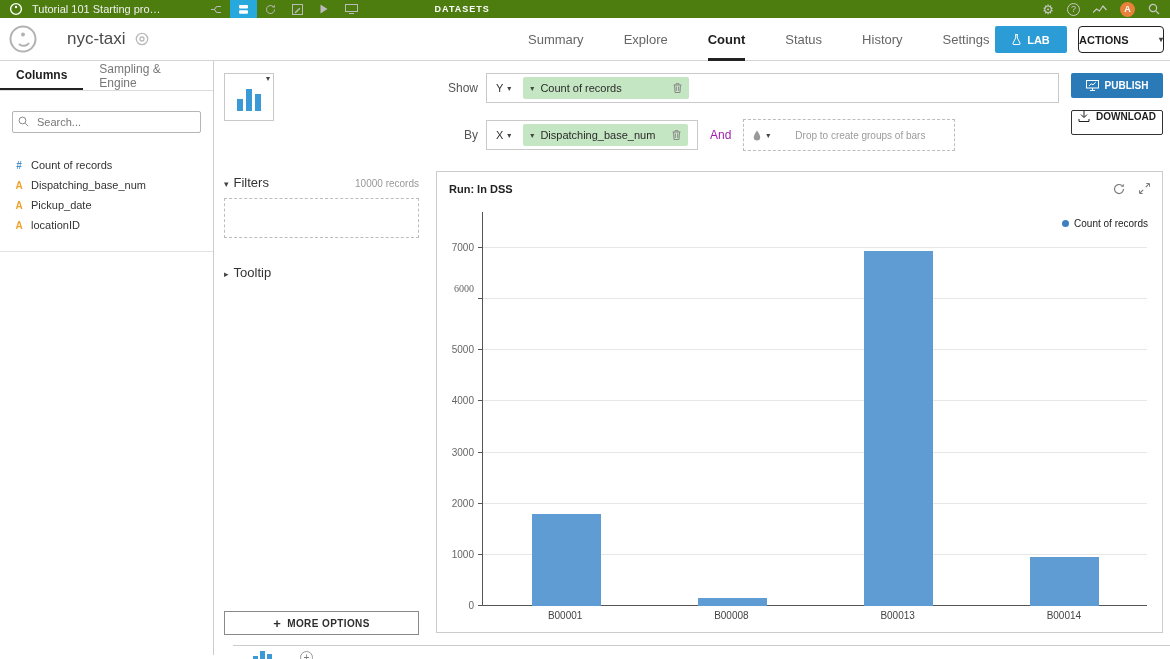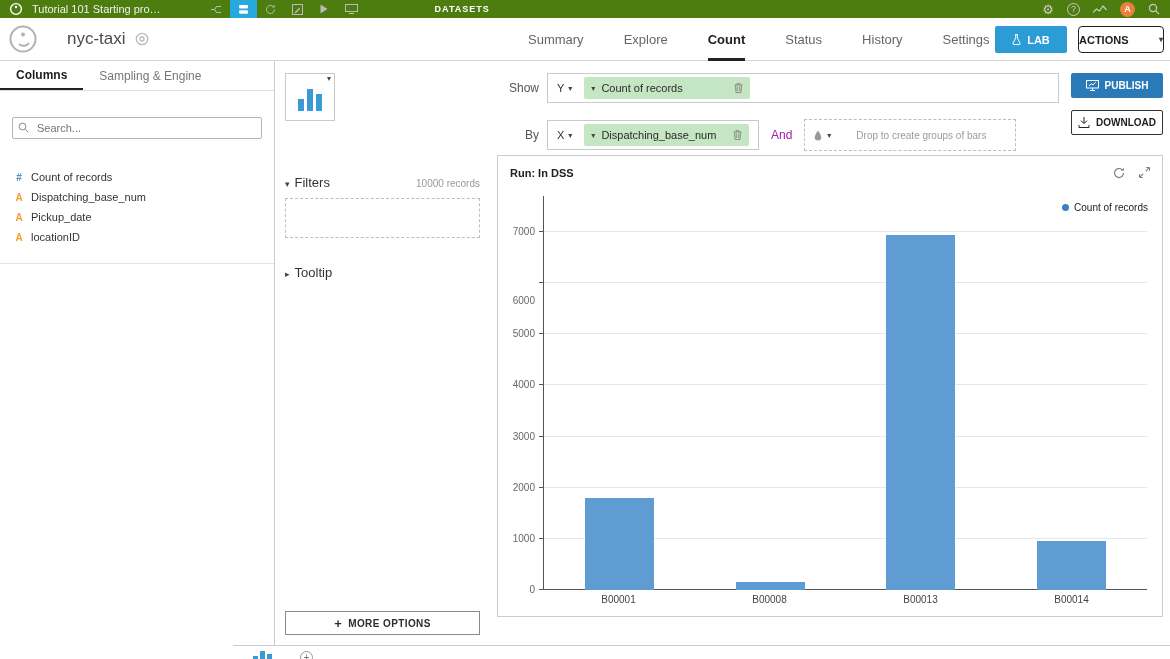--- a/index.html
+++ b/index.html
@@ -31,25 +31,25 @@
   .hd-tab { height:43px; display:flex; align-items:center; font-size:13px; color:#666; cursor:pointer; }
   .hd-tab.active { color:#1d1d1d; font-weight:bold; border-bottom:3px solid #222; padding-top:3px; }
   .hd-buttons { position:absolute; right:6px; top:8px; display:flex; gap:11px; }
   .lab-btn { width:72px; height:27px; background:#2b9cd6; color:#fff; border-radius:2px; display:flex; align-items:center; justify-content:center; gap:6px; font-size:11px; font-weight:bold; cursor:pointer; }
   .actions-btn { width:86px; height:27px; background:#fff; border:1px solid #222; border-radius:4px; color:#1d1d1d; display:flex; align-items:center; justify-content:space-between; gap:6px; font-size:11px; font-weight:bold; cursor:pointer; }
   .caret-sm { font-size:8px; color:#444; }
 
   
   .content { display:flex; height:594px; }
 
-  .sidebar { width:275px; border-right:1px solid #ccc; background:#fff; }
+  .sidebar { width:214px; border-right:1px solid #ccc; background:#fff; }
   .sb-tabs { display:flex; height:30px; border-bottom:1px solid #ddd; }
   .sb-tab { padding:0 16px; display:flex; align-items:center; font-size:12px; color:#777; cursor:pointer; }
   .sb-tab.active { color:#1d1d1d; font-weight:bold; border-bottom:2px solid #222; }
-  .sb-search { margin:26px 12px; position:relative; }
+  .sb-search { margin:20px 12px; position:relative; }
   .sb-search input { width:100%; height:22px; border:1px solid #b5b5b5; border-radius:2px; font-size:11px; padding:0 6px 0 24px; color:#333; font-family:"Liberation Sans", sans-serif; }
   .sb-search-icon { position:absolute; left:6px; top:5px; }
   .sb-cols { padding:2px 0 16px 0; border-bottom:1px solid #e3e3e3; }
   .sb-col { height:20px; display:flex; align-items:center; gap:7px; padding:0 14px; font-size:11px; color:#333; cursor:pointer; }
   .col-type { width:10px; font-size:10px; font-weight:bold; text-align:center; }
   .col-type.num { color:#4a90c4; }
   .col-type.alpha { color:#efa22d; }
 
   .panel { width:217px; display:flex; flex-direction:column; padding:12px 12px 20px 10px; position:relative; }
   .chart-type-box { width:50px; height:48px; border:1px solid #c9c9c9; position:relative; display:flex; align-items:flex-end; justify-content:center; gap:3px; padding:9px 8px; cursor:pointer; background:#fff; }
@@ -60,39 +60,39 @@
   .p-row .p-caret { font-size:9px; color:#444; margin-right:5px; }
   .p-records { margin-left:auto; font-size:10px; color:#999; }
   .filters-drop { border:1px dashed #bdbdbd; height:40px; margin-top:8px; }
   .p-row.tooltip { margin-top:27px; }
   .more-options { margin-top:auto; height:24px; border:1px solid #8a8a8a; background:#fff; display:flex; align-items:center; justify-content:center; gap:6px; font-size:10px; font-weight:bold; color:#2e2e2e; letter-spacing:0.4px; cursor:pointer; }
   .mo-plus { font-size:13px; font-weight:bold; line-height:1; }
 
   .main { flex:1; position:relative; padding:12px 7px 0 5px; }
   .side-buttons { position:absolute; top:12px; right:7px; width:92px; display:flex; flex-direction:column; gap:12px; }
   .publish-btn { height:25px; background:#2a7ab8; border-radius:2px; color:#fff; display:flex; align-items:center; justify-content:center; gap:6px; font-size:10px; font-weight:bold; cursor:pointer; }
-  .download-btn { height:25px; background:#fff; border:1px solid #333; border-radius:2px; color:#1d1d1d; display:flex; align-items:center; justify-content:center; gap:6px; font-size:10px; font-weight:bold; cursor:pointer; }
+  .download-btn { height:25px; background:#fff; border:1px solid #333; border-radius:2px; color:#1d1d1d; display:flex; justify-content:center; gap:6px; font-size:10px; font-weight:bold; cursor:pointer; }
 
   .builder { margin-right:104px; }
   .b-row { display:flex; align-items:center; }
   .b-row.row2 { margin-top:16px; }
   .row-label { width:42px; text-align:right; font-size:12px; color:#555; margin-right:8px; flex:none; }
   .selector-box { border:1px solid #c9c9c9; height:30px; background:#fff; display:flex; align-items:center; padding:0 9px; }
   .show-box { flex:1; }
   .by-box { width:212px; flex:none; }
   .axis-lab { display:flex; align-items:center; gap:4px; font-size:11px; color:#333; cursor:pointer; }
   .pill { width:166px; height:22px; background:#c5e6c2; border-radius:2px; margin-left:12px; padding:0 7px; display:flex; align-items:center; gap:6px; font-size:11px; color:#2b2b2b; cursor:pointer; }
   .pill .pill-label { white-space:nowrap; overflow:hidden; }
   .pill .trash { margin-left:auto; display:flex; cursor:pointer; }
   .and-label { margin:0 12px; font-size:12px; color:#a21caf; }
   .drop-group { width:212px; height:32px; border:1px dashed #bdbdbd; display:flex; align-items:center; padding:0 9px; gap:5px; cursor:pointer; }
   .drop-hint { flex:1; text-align:center; font-size:10px; color:#9b9b9b; }
 
   
-  .chart-card { margin-top:4px; height:462px; border:1px solid #ccc; background:#fff; position:relative;padding-left:8px; }
+  .chart-card { margin-top:20px; height:462px; border:1px solid #ccc; background:#fff; position:relative;padding-left:8px; }
   .run-label { position:absolute; left:12px; top:11px; font-size:11px; font-weight:bold; color:#222; }
   .cc-title-row { text-align:center; padding-top:9px; font-size:15px; color:#8c8c8c; }
   .cc-pencil { font-size:14px; color:#444; margin-left:8px; cursor:pointer; }
   .cc-icons { position:absolute; right:12px; top:11px; display:flex; gap:14px; }
   .cc-legend { position:absolute; right:14px; top:46px; font-size:10px; color:#222; display:flex; align-items:center; gap:5px; }
   .legend-dot { width:7px; height:7px; border-radius:50%; background:#3d7fc1; display:inline-block; }
   .plot-wrap { position:absolute; left:45px; right:15px; top:40px; height:394px; }
   .plot { position:relative; height:100%; border-left:1px solid #555; }
   .gridline { position:absolute; left:0; right:0; height:1px; background:#e7e7e7; z-index:1; }
   .gridline::before { content:""; position:absolute; left:-5px; top:0; width:5px; height:1px; background:#555; }
@@ -390,21 +390,21 @@
               <div class="slot">
                 <div class="bar" style="height: 48.5857px; background: rgb(94, 156, 211);"></div>
               </div>
             </div>
         <div class="ytick" style="bottom: -5px;">0</div>
             <div class="ytick" style="bottom: 46.1429px;">1000</div>
             <div class="ytick" style="bottom: 97.2857px;">2000</div>
             <div class="ytick" style="bottom: 148.429px;">3000</div>
             <div class="ytick" style="bottom: 199.571px;">4000</div>
             <div class="ytick" style="bottom: 250.714px;">5000</div>
-            <div class="ytick" style="bottom: 284px;">6000</div>
+            <div class="ytick" style="bottom: 312px; font-family: Liberation Serif, serif;">6000</div>
             <div class="ytick" style="bottom: 353px;">7000</div>
           </div>
       </div>
       <div class="x-axis">
           <div class="xlabel">B00001</div>
           <div class="xlabel">B00008</div>
           <div class="xlabel">B00013</div>
           <div class="xlabel">B00014</div>
         </div>
     </div>

